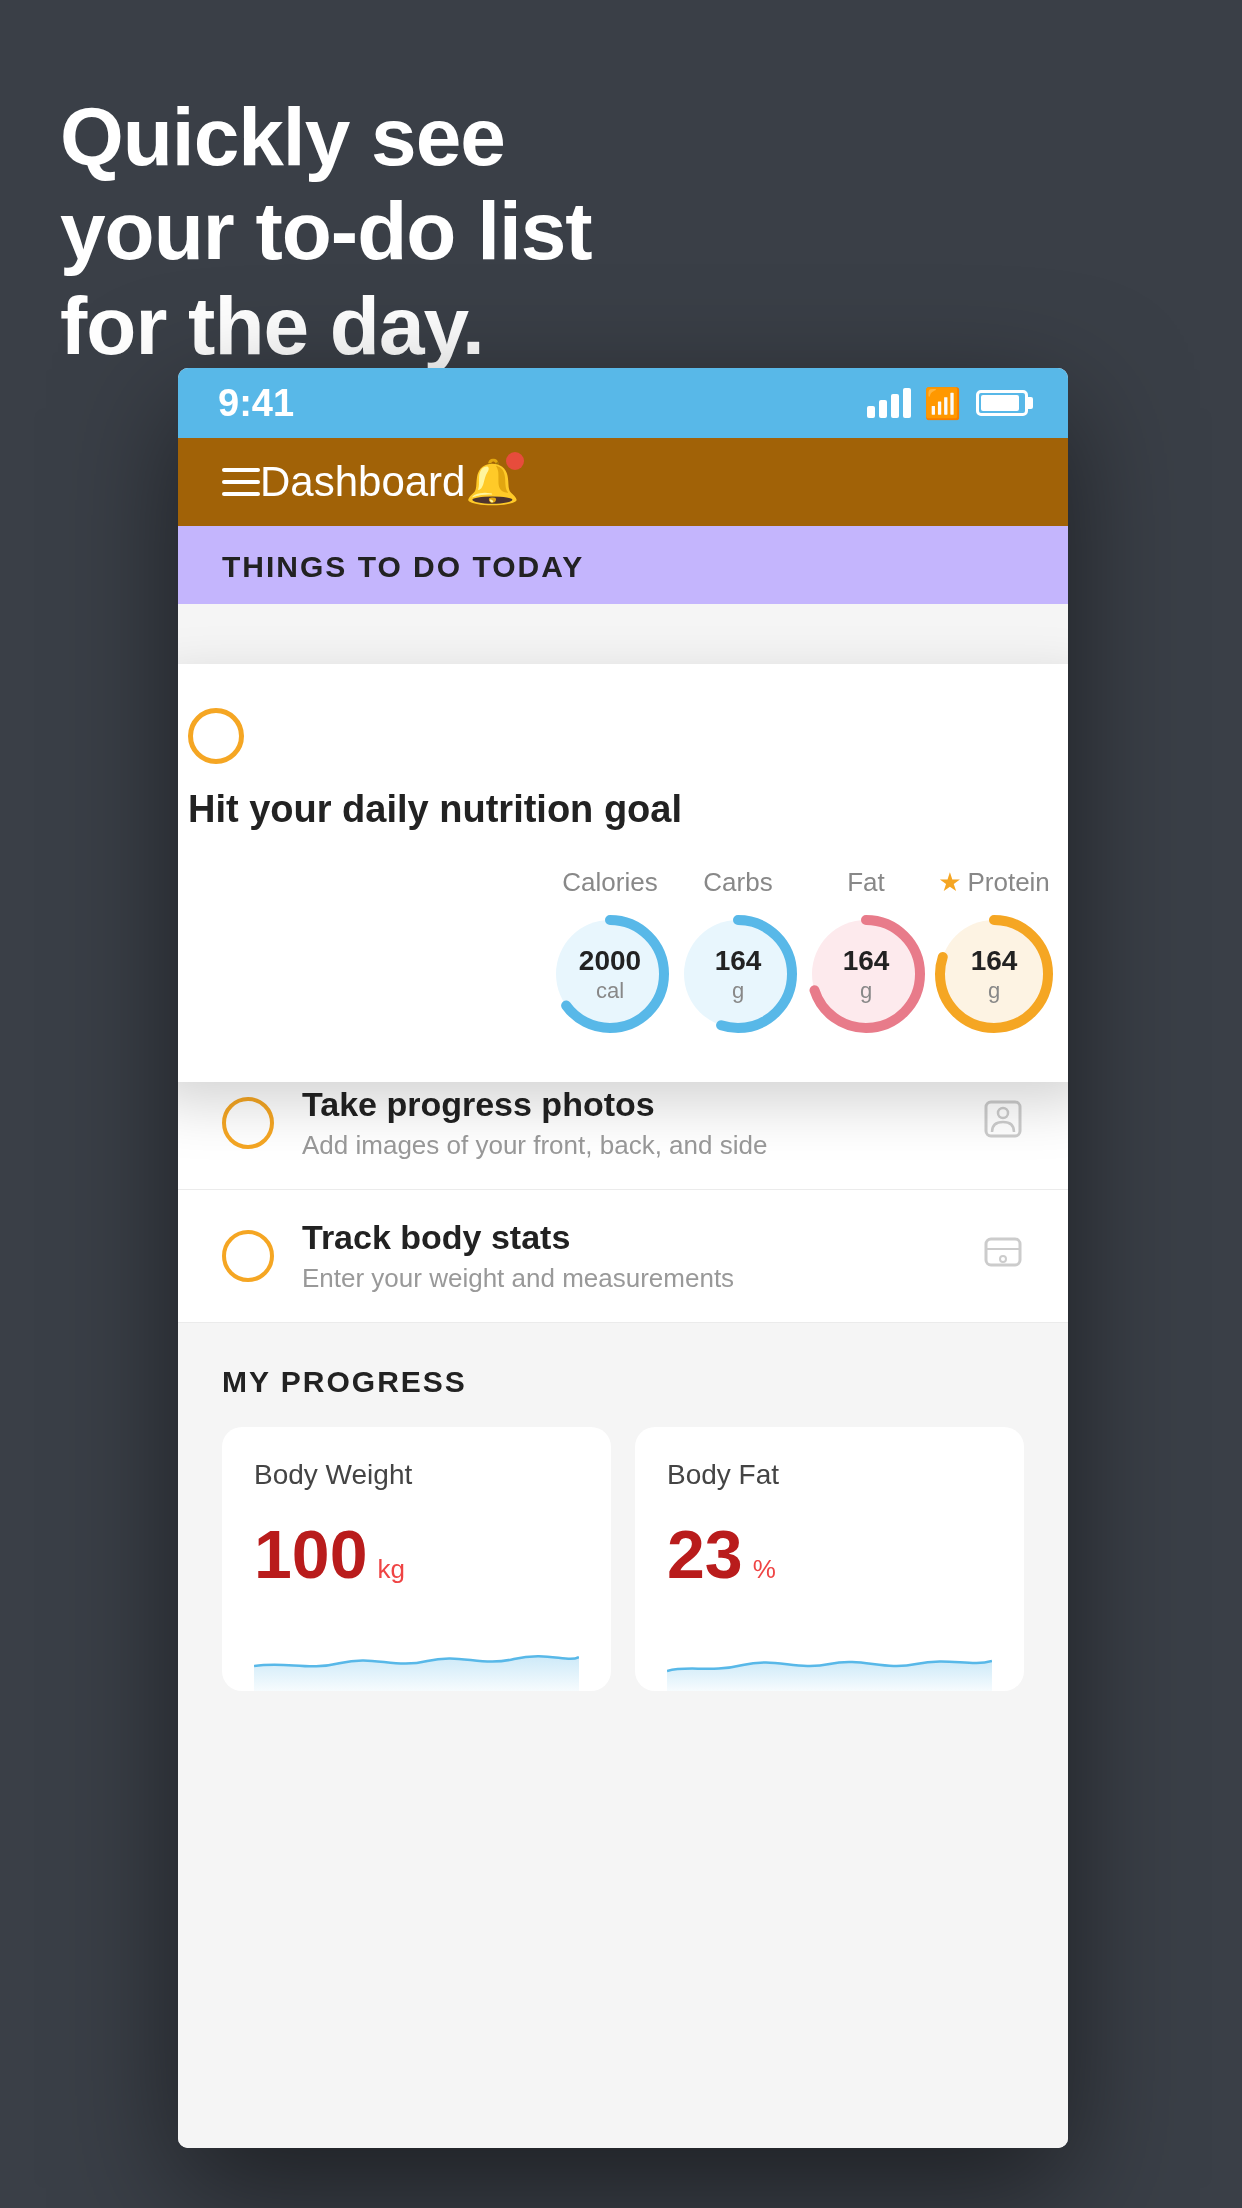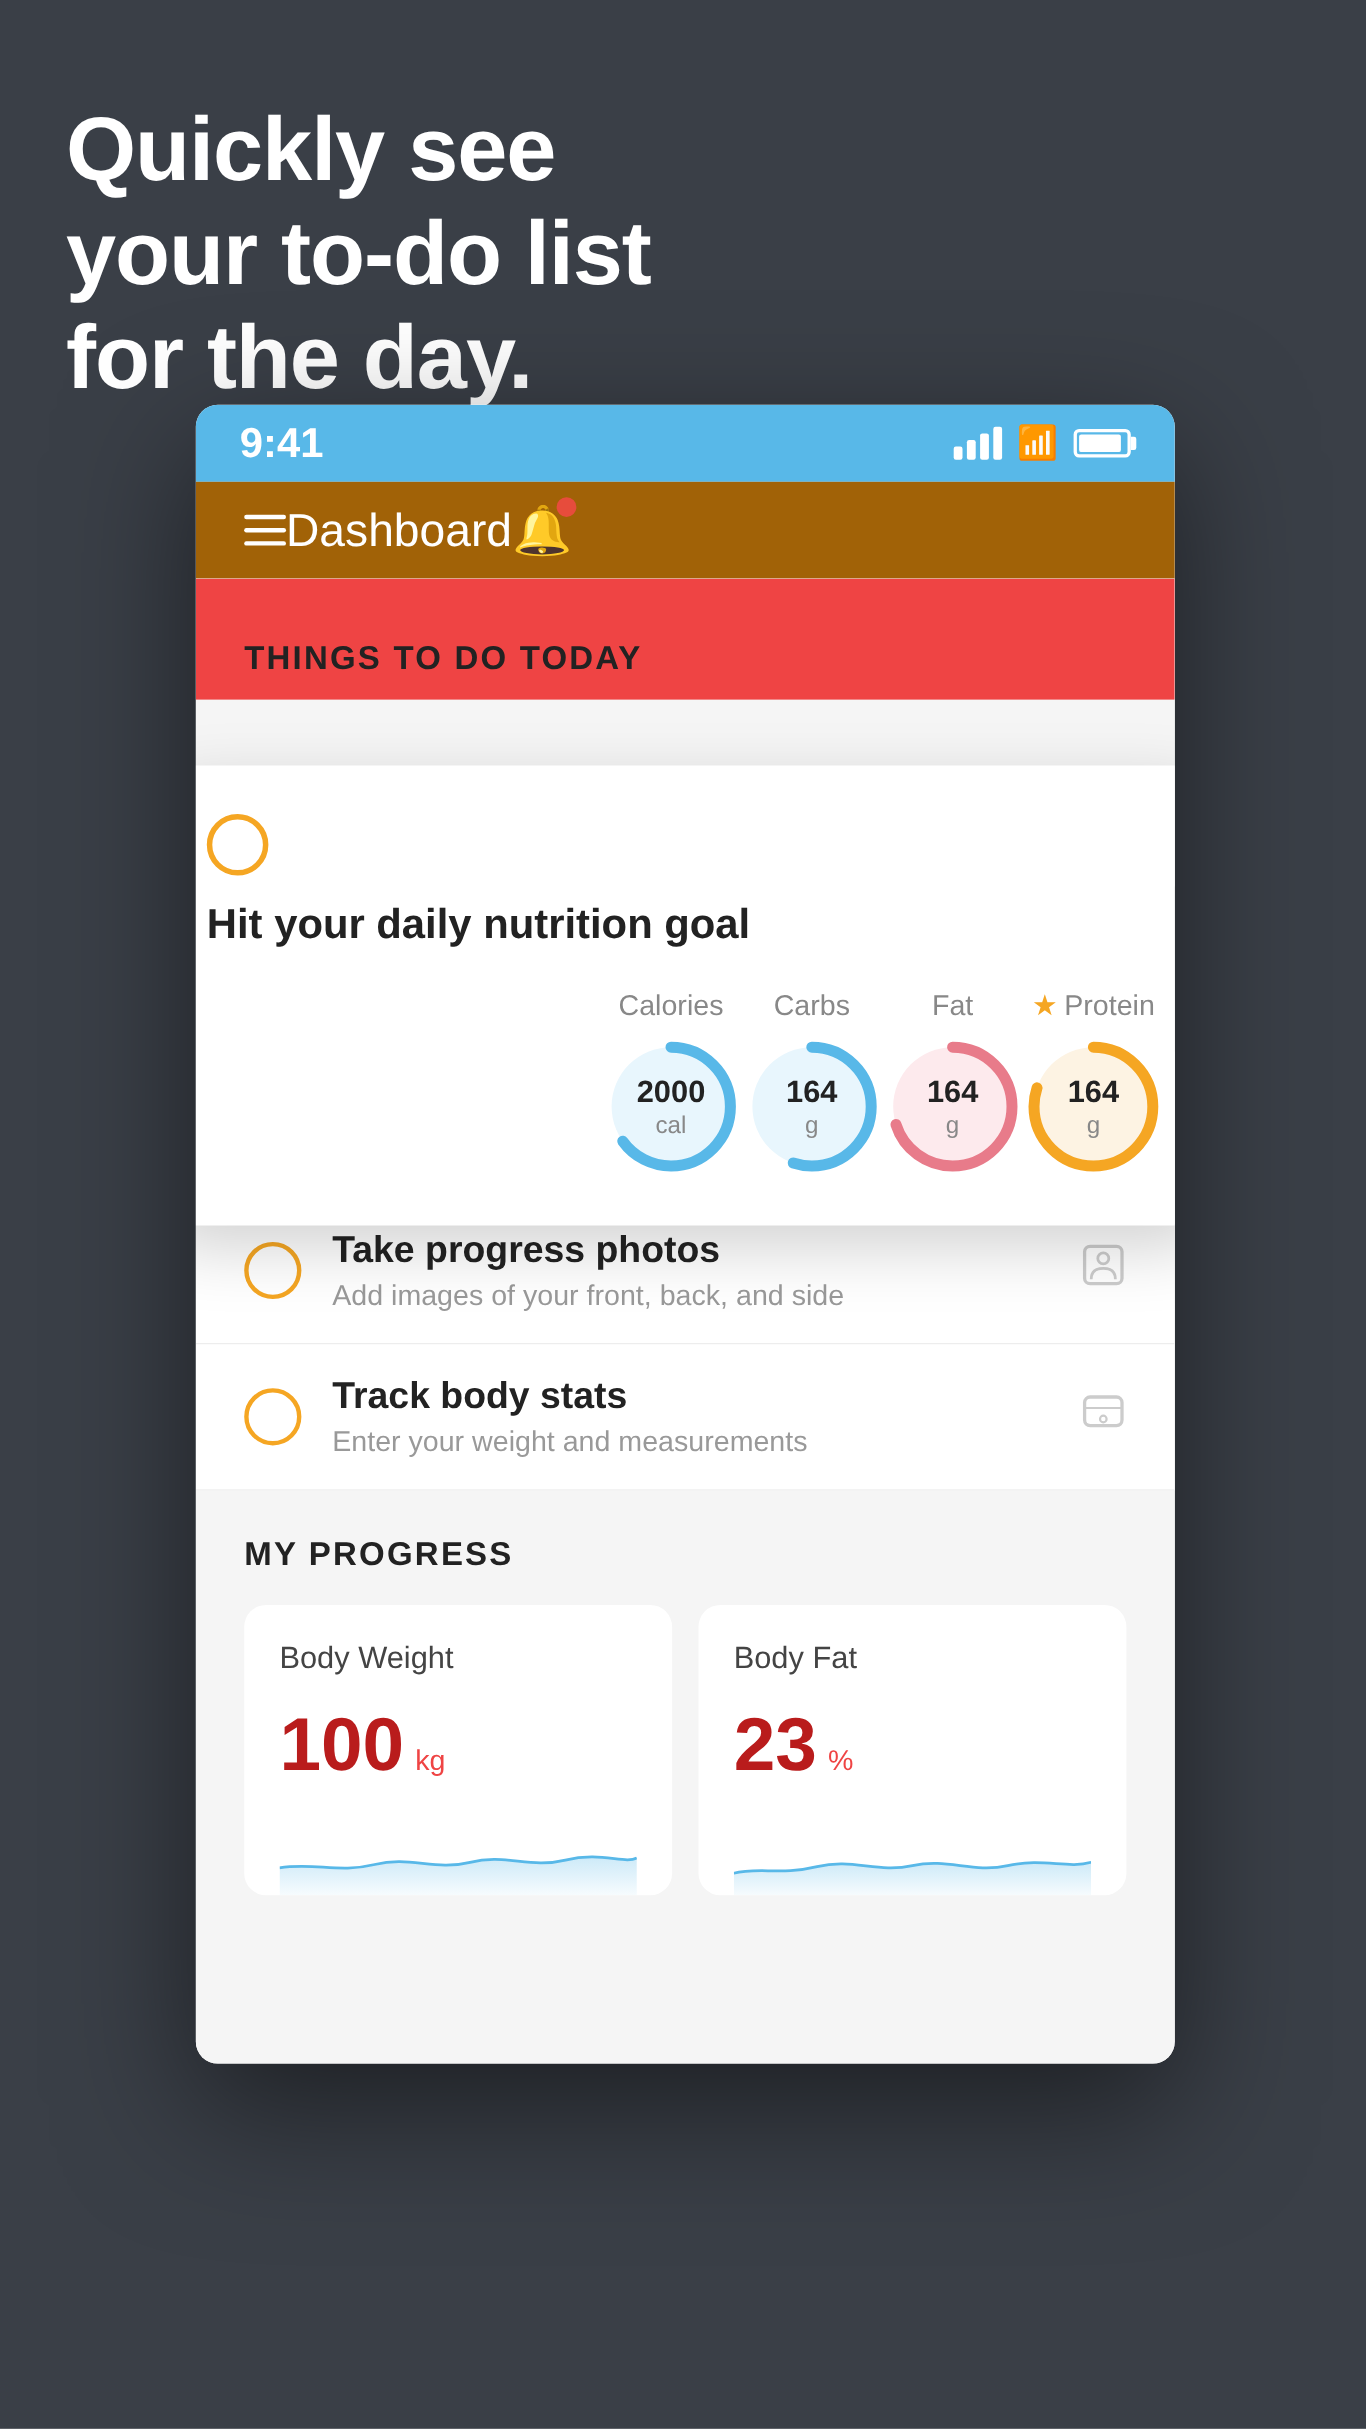--- a/index.html
+++ b/index.html
@@ -24,23 +24,23 @@
       line-height: 1.15;
       letter-spacing: -1px;
     }
 
     
     .phone-frame {
       position: absolute;
       top: 368px;
       left: 178px;
       width: 890px;
-      height: 1508px;
+      height: 1780px;
       background: #ffffff;
-      border-radius: 20px;
+      border-radius: 10px;
       overflow: hidden;
       box-shadow: 0 40px 120px rgba(0,0,0,0.5);
     }
 
     
     .status-bar {
       background: #58b8e8;
       height: 70px;
       display: flex;
       align-items: center;
@@ -147,22 +147,22 @@
     
     .app-body {
       background: #f5f5f5;
       height: calc(1780px - 70px - 88px);
       overflow: hidden;
       position: relative;
     }
 
     
     .section-header {
-      background: #ef4444;
-      padding: 56px 44px 20px;
+      background: #c4b5fd;
+      padding: 24px 44px 20px;
       font-size: 30px;
       font-weight: 800;
       color: #222;
       letter-spacing: 2px;
     }
 
     
     .popup-card {
       position: absolute;
       top: 60px;

